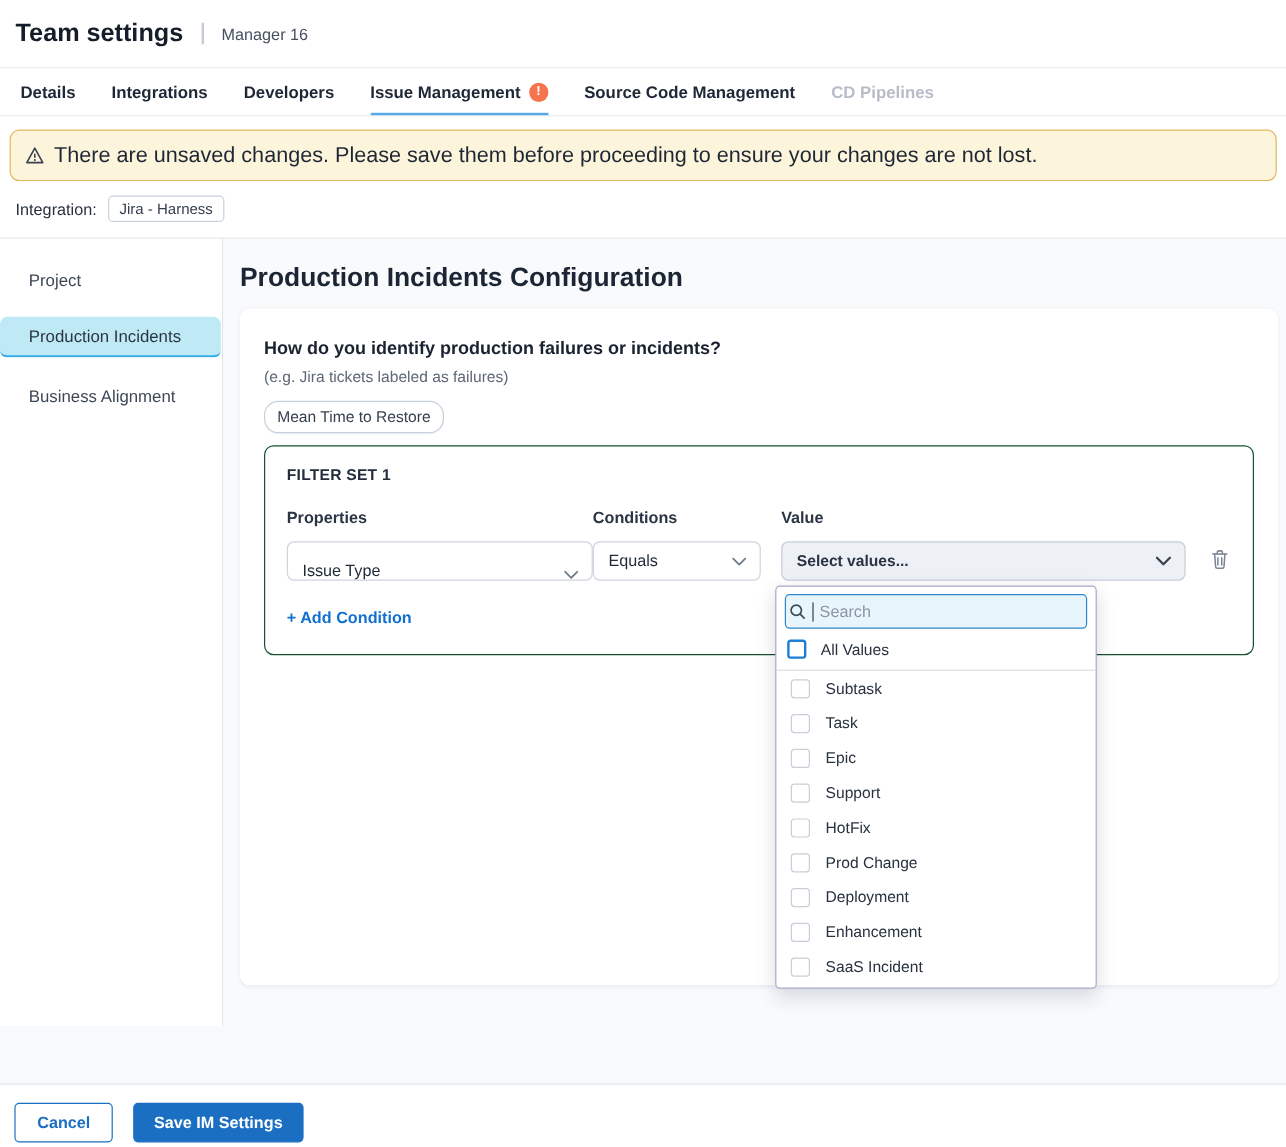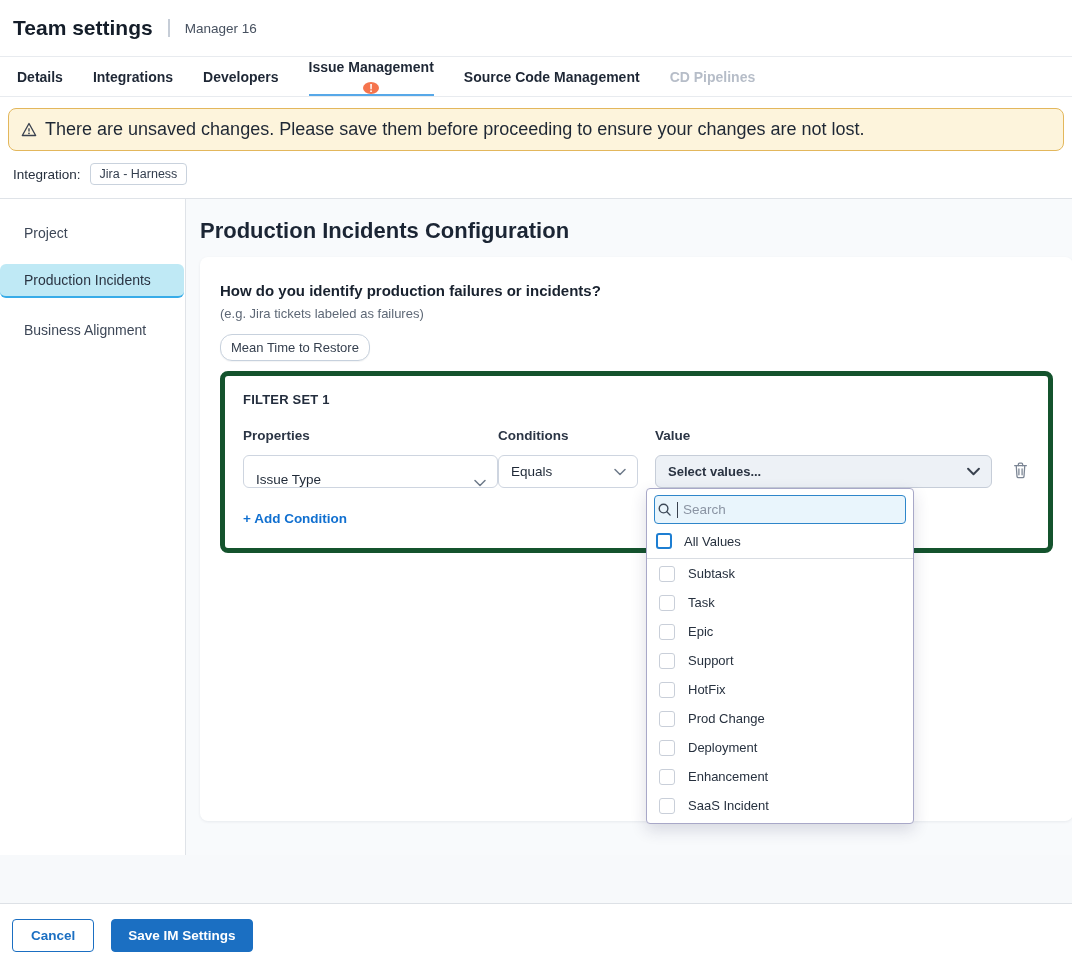--- a/index.html
+++ b/index.html
@@ -8,21 +8,21 @@
 
   
   .header { display: flex; align-items: center; gap: 15px; padding: 0 13px; height: 56px; background: #fff; }
   .header-title { font-size: 21px; font-weight: 700; color: #141d29; }
   .header-sep { width: 2px; height: 18px; background: #c6cdd7; }
   .header-sub { font-size: 13.5px; color: #46505f; }
 
   
   .tabbar { display: flex; gap: 30px; padding: 0 17px; height: 41px; border-top: 1px solid #e8ebef; border-bottom: 1px solid #e8ebef; align-items: stretch; background: #fff; }
   .tab { display: flex; align-items: center; gap: 7px; font-size: 14px; font-weight: 600; color: #1e2735; cursor: pointer; border-bottom: 2px solid transparent; padding-top: 2px; }
-  .tab.active { border-bottom-color: #57a8e8; flex-direction: column; }
+  .tab.active { border-bottom-color: #57a8e8; }
   .tab.disabled { color: #b6bdc8; cursor: default; }
   .tab-badge { width: 16px; height: 16px; border-radius: 50%; background: #f5744d; color: #fff; font-size: 11px; font-weight: 700; display: flex; align-items: center; justify-content: center; line-height: 1; }
 
   
   .banner { margin: 11px 8px 0; height: 43px; background: #fdf4dc; border: 1px solid #e3b75c; border-radius: 8px; display: flex; align-items: center; gap: 8px; padding: 0 12px; font-size: 18px; color: #1e2734; }
 
   
   .integration { display: flex; align-items: center; gap: 9px; padding: 12px 13px 13px; font-size: 13.5px; color: #27303e; background: #fff; text-align: right; }
   .chip { border: 1px solid #c9d2dd; border-radius: 4px; padding: 3px 9px; font-size: 12.5px; color: #333e4e; background: #fff; cursor: pointer; }
   .hr { height: 1px; background: #dfe3e8; }
@@ -34,21 +34,21 @@
   .side-item.selected { background: #bfe9f5; border-bottom: 2px solid #38ace8; border-radius: 6px; margin: 11px 1px 12px 0; height: 34px; color: #2a3442; }
 
   .main { flex: 1; background: #f8fafc; padding: 19px 8px 0 14px; }
   .main-title { font-size: 22px; font-weight: 700; color: #1b2534; }
   .main-sub { margin-top: 9px; font-size: 13.5px; color: #5b6576; }
   .card { margin-top: 13px; background: #fff; border-radius: 8px; height: 564px; box-shadow: 0 1px 3px rgba(20,30,50,.07); padding: 25px 20px; }
   .question { font-size: 15px; font-weight: 700; color: #19222f; }
   .hint { margin-top: 7px; font-size: 13px; color: #5e6876; }
   .metric-chip { display: inline-block; margin-top: 13px; border: 1px solid #c7d1dd; border-radius: 12px; padding: 5px 10px; font-size: 13px; color: #36404f; background: #fff; box-shadow: 0 1px 1px rgba(20,30,50,.05); cursor: pointer; }
 
-  .filter-box { margin-top: 10px; border: 5px solid #14532d; border-radius: 8px; padding: 16px 18px 21px; }
+  .filter-box { margin-top: 10px; border: 1px solid #14532d; border-radius: 8px; padding: 16px 18px 21px; }
   .fs-title { font-size: 13px; font-weight: 700; color: #232d3d; letter-spacing: .2px; }
   .fs-grid { display: grid; grid-template-columns: 255px 157px 337px auto; align-items: center; }
   .fs-labels { margin-top: 21px; font-size: 13.5px; font-weight: 700; color: #2b3545; }
   .fs-row { margin-top: 12px; }
   .select { height: 33px; border: 1px solid #ced5e0; border-radius: 6px; background: #fff; display: flex; align-items: center; justify-content: space-between; padding: 0 11px 0 12px; font-size: 13.5px; color: #1f2937; cursor: pointer; }
   .select.w1 { width: 255px; align-items: flex-end; }
   .select.w2 { width: 140px; }
   .select.value { width: 337px; background: #edf1f6; border-color: #c6cdd8; font-weight: 700; font-size: 13px; color: #2a3342; }
   .trash-btn { margin-left: 19px; background: none; border: none; cursor: pointer; padding: 2px; }
   .add-condition { margin-top: 23px; font-size: 13.5px; font-weight: 700; color: #1170d0; cursor: pointer; display: inline-block; }

